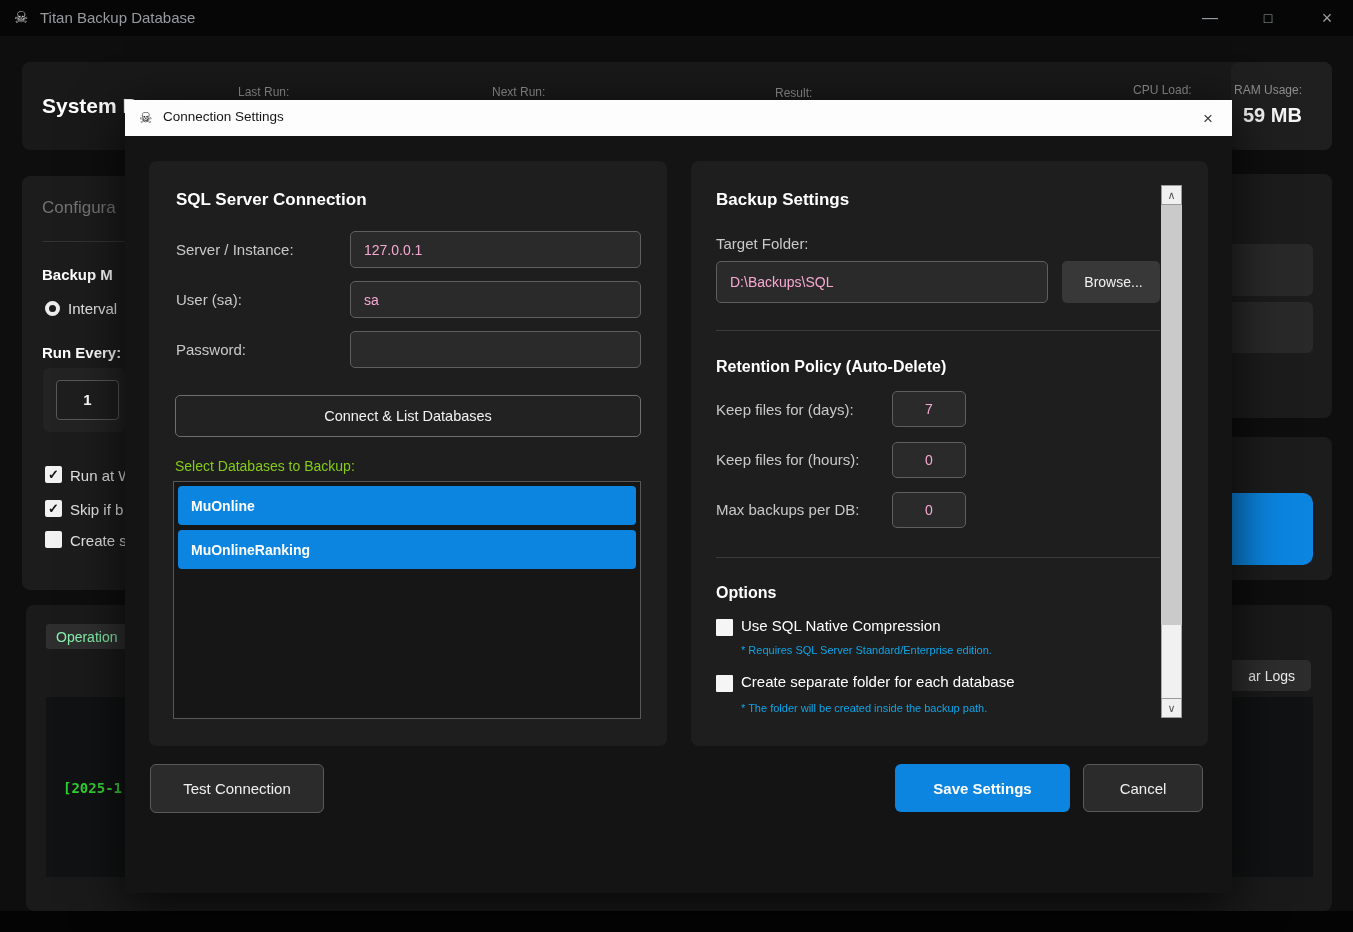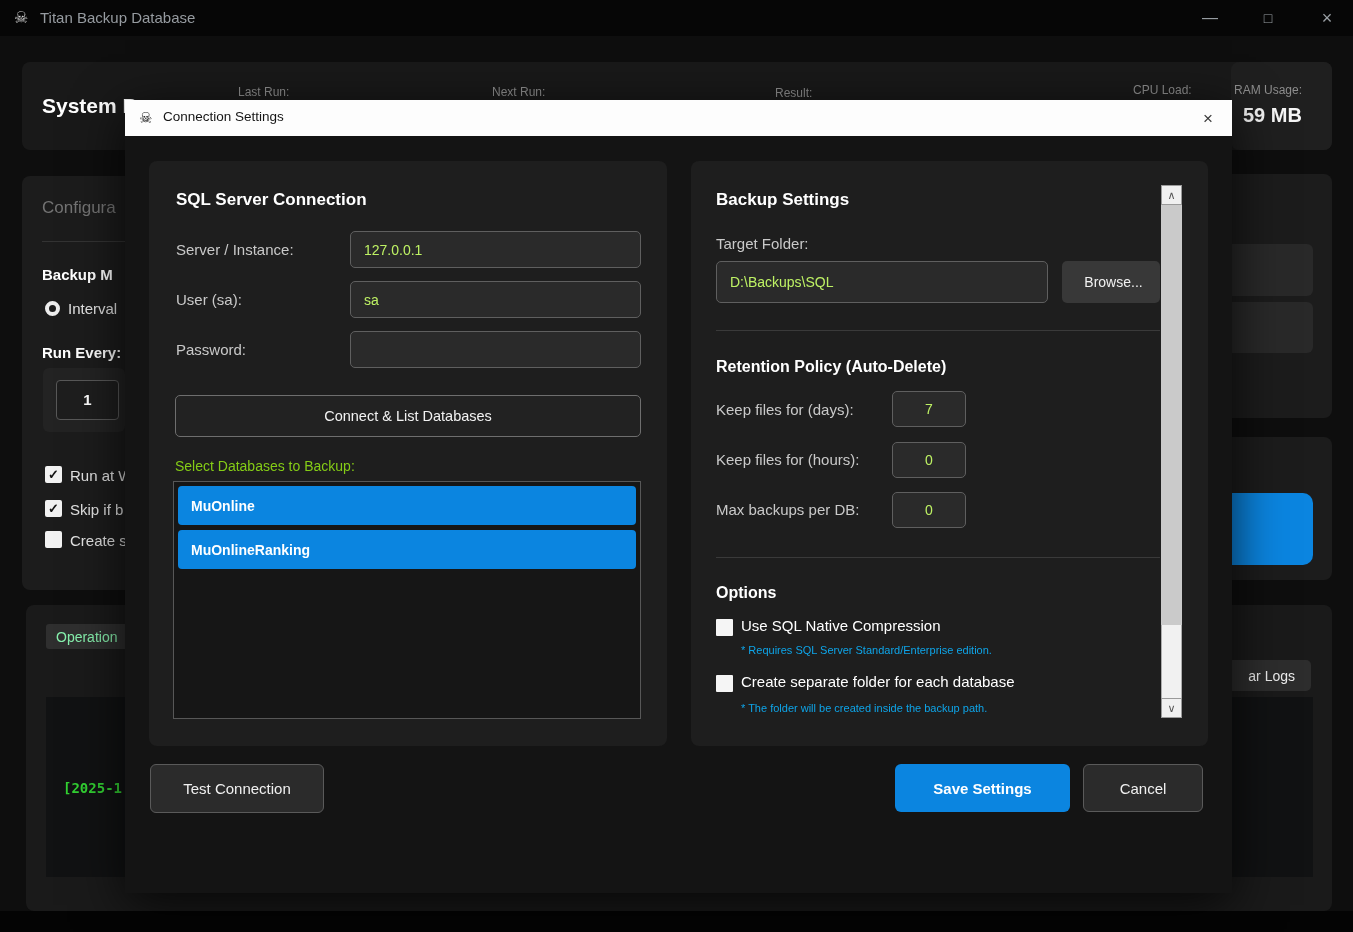--- a/index.html
+++ b/index.html
@@ -71,21 +71,21 @@
                display:flex; align-items:center; justify-content:center; }
 
   .card { background:#1e1e1e; border-radius:8px; }
   .sec-title  { color:#fff; font-weight:bold; font-size:17px; }
   .sec-title2 { color:#fff; font-weight:bold; font-size:16px; }
   .lbl  { color:#c9c9c9; font-size:15px; }
   .lbl2 { color:#84cc16; font-size:14px; }
   .note { color:#0ea5e9; font-size:11px; }
   .inp {
     background:#2a2a2a; border:1px solid #5f5f5f; border-radius:5px;
-    color:#bef264; font-size:14px; padding:0 13px; font-family:inherit; outline:none;
+    color:#f9a8d4; font-size:14px; padding:0 13px; font-family:inherit; outline:none;
   }
   .inp.center { text-align:center; padding:0; }
   .btn-outline {
     background:#222; border:1px solid #6e6e6e; border-radius:5px;
     color:#f2f2f2; font-size:14.5px; display:flex; align-items:center; justify-content:center;
   }
   .btn-gray {
     background:#383838; border:none; border-radius:5px;
     color:#f2f2f2; font-size:14px; display:flex; align-items:center; justify-content:center;
   }

